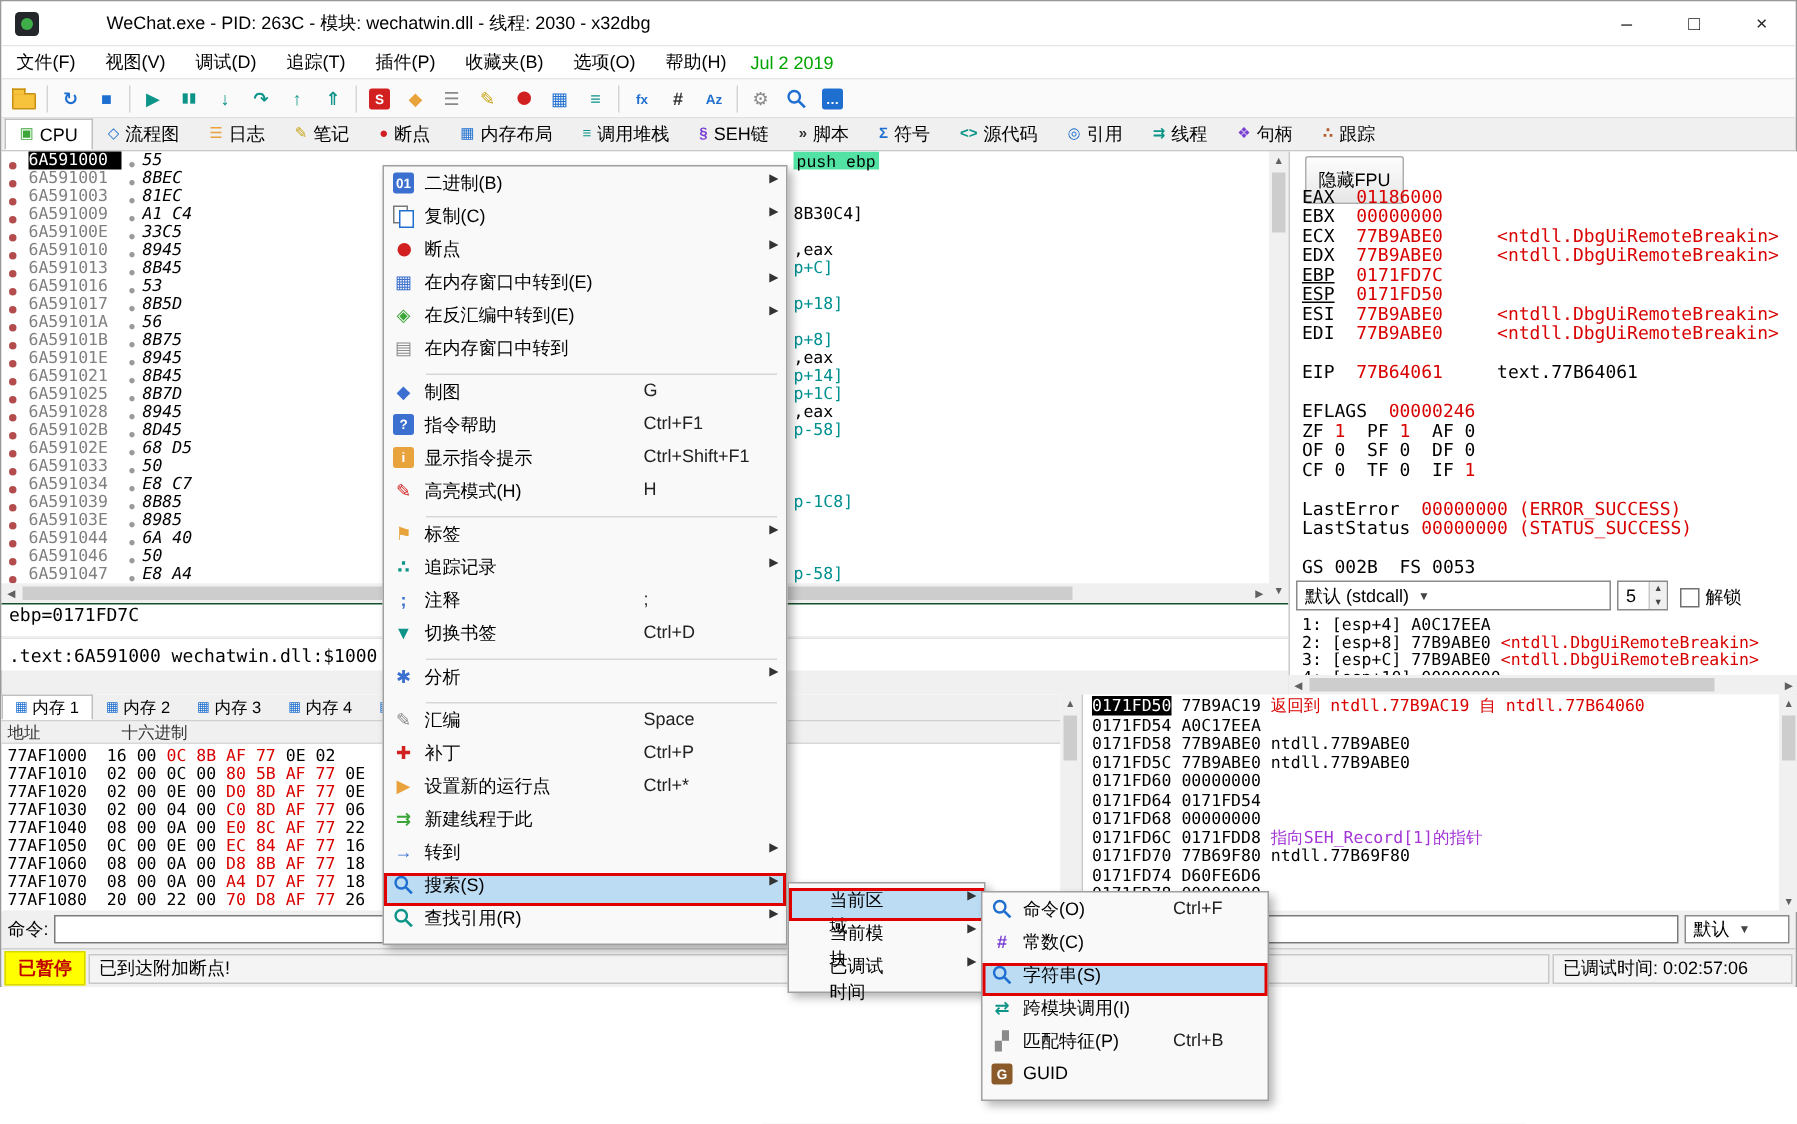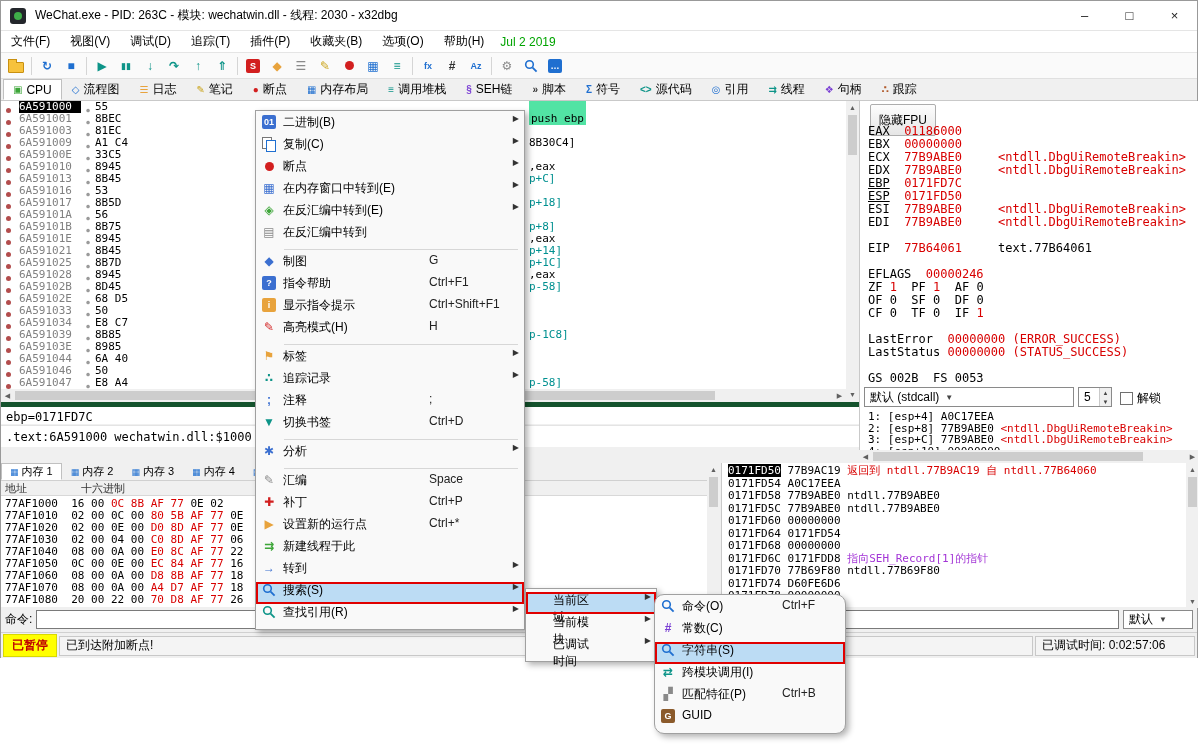--- a/index.html
+++ b/index.html
@@ -3,21 +3,21 @@
 <meta charset="utf-8">
 <style>
 *{margin:0;padding:0;box-sizing:border-box;}
 body{background:#fff;font-family:"Liberation Sans","DejaVu Sans",sans-serif;}
 #screen{position:relative;width:1198px;height:749px;background:#fff;overflow:hidden;}
 #win{position:absolute;left:0;top:0;width:1198px;height:658px;background:#f0f0f0;border:1px solid #999;}
 
 #titlebar{position:absolute;left:0;top:0;width:100%;height:30px;background:#fff;display:flex;align-items:center;border-bottom:1px solid #e5e5e5;}
 #appicon{width:16px;height:16px;margin:0 9px;background:#23262b;border-radius:3px;position:relative;}
 #appicon::after{content:"";position:absolute;left:4px;top:4px;width:8px;height:8px;border-radius:50%;background:#3fae49;}
-#wtitle{font-size:12px;color:#000;}
+#wtitle{font-size:12px;color:#000;margin-left:36px;}
 #wbtns{margin-left:auto;display:flex;height:30px;}
 .wbtn{width:45px;height:30px;display:flex;align-items:center;justify-content:center;font-size:13px;color:#222;}
 
 #menubar{position:absolute;left:0;top:30px;width:100%;height:22px;background:#fff;display:flex;align-items:center;font-size:12px;border-bottom:1px solid #e5e5e5;}
 .mb{padding:3px 10px;color:#000;}
 #builddate{color:#00a400;margin-left:6px;}
 
 #toolbar{position:absolute;left:0;top:52px;width:100%;height:26px;background:#fafafa;border-bottom:1px solid #e0e0e0;display:flex;align-items:center;padding-left:3px;}
 .tbi{width:24px;height:22px;display:flex;align-items:center;justify-content:center;font-size:13px;font-weight:bold;}
 .tsep{width:1px;height:18px;background:#d5d5d5;margin:0 3px;}
@@ -28,37 +28,37 @@
 .tabic{font-size:10px;font-weight:bold;}
 
 .mono{font-family:"DejaVu Sans Mono","Liberation Mono",monospace;}
 #disasm{position:absolute;left:0;top:100px;width:845px;height:288px;background:#fff;overflow:hidden;}
 .drow{position:relative;height:12px;display:flex;align-items:flex-end;font-size:11px;white-space:pre;}
 .gdot{width:14px;flex:0 0 14px;display:flex;justify-content:center;}
 .gdot::after{content:"";width:5px;height:5px;border-radius:50%;background:#b34d4d;}
 .daddr{color:#808080;width:62px;flex:0 0 62px;margin-left:4px;}
 .daddr.cipaddr{background:#000;color:#fff;}
 .dbul{width:14px;flex:0 0 14px;text-align:center;font-size:6px;color:#9a9a9a;}
-.dbytes{color:#000;}
+.dbytes{color:#000;font-style:italic;}
 .dfrag{position:absolute;left:528px;top:0;height:12px;line-height:12px;}
-.fcip{background:#52e3a4;color:#000;padding:12px 2px;}
+.fcip{background:#52e3a4;color:#000;padding:2px 2px;font-family:Liberation Mono, monospace;}
 .k{color:#000;}.r{color:#d80000;}.tl{color:#009090;}.pu{color:#a335d6;}.u{text-decoration:underline;}
 
 .sb{position:absolute;background:#f0f0f0;}
 .sbv{width:13px;}
 .sbh{height:13px;}
 .sbarrow{position:absolute;color:#606060;font-size:7px;width:13px;height:13px;display:flex;align-items:center;justify-content:center;}
 .sbthumb{position:absolute;background:#cdcdcd;}
 #dsbv{left:845px;top:100px;height:300px;}
 #dsbh{left:0;top:388px;width:845px;}
 #argsbh{left:858px;top:449px;width:340px;}
 #dumpsbv{left:706px;top:462px;height:145px;}
 #stacksbv{left:1185px;top:462px;height:145px;}
 
-#infobar1{position:absolute;left:0;top:401px;width:858px;height:22px;background:#fff;border-top:5px solid #14532d;font-size:12px;display:flex;align-items:flex-end;padding-left:5px;}
+#infobar1{position:absolute;left:0;top:401px;width:858px;height:22px;background:#fff;border-top:1px solid #14532d;font-size:12px;display:flex;align-items:flex-start;padding-left:5px;}
 #infobar2{position:absolute;left:0;top:424px;width:858px;height:22px;background:#fff;border-top:1px solid #e4e4e4;font-size:12px;display:flex;align-items:center;padding-left:5px;}
 
 #registers{position:absolute;left:858px;top:100px;width:340px;height:362px;background:#fff;border-left:1px solid #c9c9c9;overflow:hidden;}
 #hidefpu{position:absolute;left:10px;top:3px;height:32px;padding:0 8px;font-size:12px;background:linear-gradient(#fdfdfd,#e6e6e6);border:1px solid #adadad;border-radius:2px;}
 #reglines{position:absolute;left:8px;top:24px;font-size:12px;}
 #reglines .cline{height:13px;line-height:13px;white-space:pre;}
 #convrow{position:absolute;left:4px;top:284px;width:332px;height:22px;display:flex;align-items:flex-end;gap:4px;}
 .combo{background:#fff;border:1px solid #8a8a8a;display:flex;align-items:center;padding:0 5px;font-size:12px;height:20px;}
 .combo .arr{margin-left:6px;font-size:8px;color:#444;}
 #convcombo{width:210px;}
@@ -91,21 +91,21 @@
 #cmdcombo{width:70px;height:19px;}
 
 #statusbar{position:absolute;left:0;top:631px;width:100%;height:26px;background:#f0f0f0;border-top:1px solid #d0d0d0;display:flex;align-items:center;padding:0 2px;gap:2px;font-size:12px;}
 #pausebadge{background:#ffff00;color:#c00000;font-weight:bold;padding:2px 8px;border:1px solid #d8d800;}
 #statusmsg{flex:1;height:20px;display:flex;align-items:center;padding-left:6px;border:1px solid #c8c8c8;background:#f4f4f4;}
 #statustime{width:160px;height:20px;display:flex;align-items:center;padding-left:6px;border:1px solid #c8c8c8;background:#f4f4f4;}
 
 .menu{position:absolute;background:#f9f9f9;border:1px solid #a0a0a0;box-shadow:3px 3px 6px rgba(0,0,0,0.3);padding:3px 0;z-index:50;font-size:12px;}
 #ctxmenu{left:255px;top:110px;width:270px;}
 #submenu1{left:525px;top:588px;width:132px;}
-#submenu2{left:654px;top:594px;width:192px;border-radius:10px;}
+#submenu2{left:654px;top:594px;width:192px;}
 .mitem{height:22px;display:flex;align-items:flex-start;padding:0 5px;position:relative;}
 .mitem.hl{background:#bcdcf4;}
 .mitem.redbox{outline:2px solid #e00000;outline-offset:-2px;}
 .mlabel{margin-left:6px;}
 #ctxmenu .mlabel{width:146px;flex:0 0 146px;}
 #submenu1 .mlabel{flex:1;}
 #submenu2 .mlabel{width:100px;flex:0 0 100px;}
 .msc{flex:1;color:#222;}
 .marrow{width:12px;text-align:right;font-size:8px;color:#333;}
 .msep{height:1px;background:#d7d7d7;margin:3px 6px 3px 28px;}
@@ -506,21 +506,21 @@
         <span class="marrow">▶</span>
       </div>
       <div class="mitem">
         <span class="ic" style="color: rgb(61, 166, 57);">◈</span>
         <span class="mlabel">在反汇编中转到(E)</span>
         <span class="msc"></span>
         <span class="marrow">▶</span>
       </div>
       <div class="mitem">
         <span class="ic" style="color: rgb(138, 138, 138);">▤</span>
-        <span class="mlabel">在反汇编中转到</span>
+        <span class="mlabel">在内存窗口中转到</span>
         <span class="msc"></span>
         <span class="marrow"></span>
       </div>
       <div class="msep"></div>
       <div class="mitem">
         <span class="ic" style="color: rgb(59, 111, 208);">◆</span>
         <span class="mlabel">制图</span>
         <span class="msc">G</span>
         <span class="marrow"></span>
       </div>

